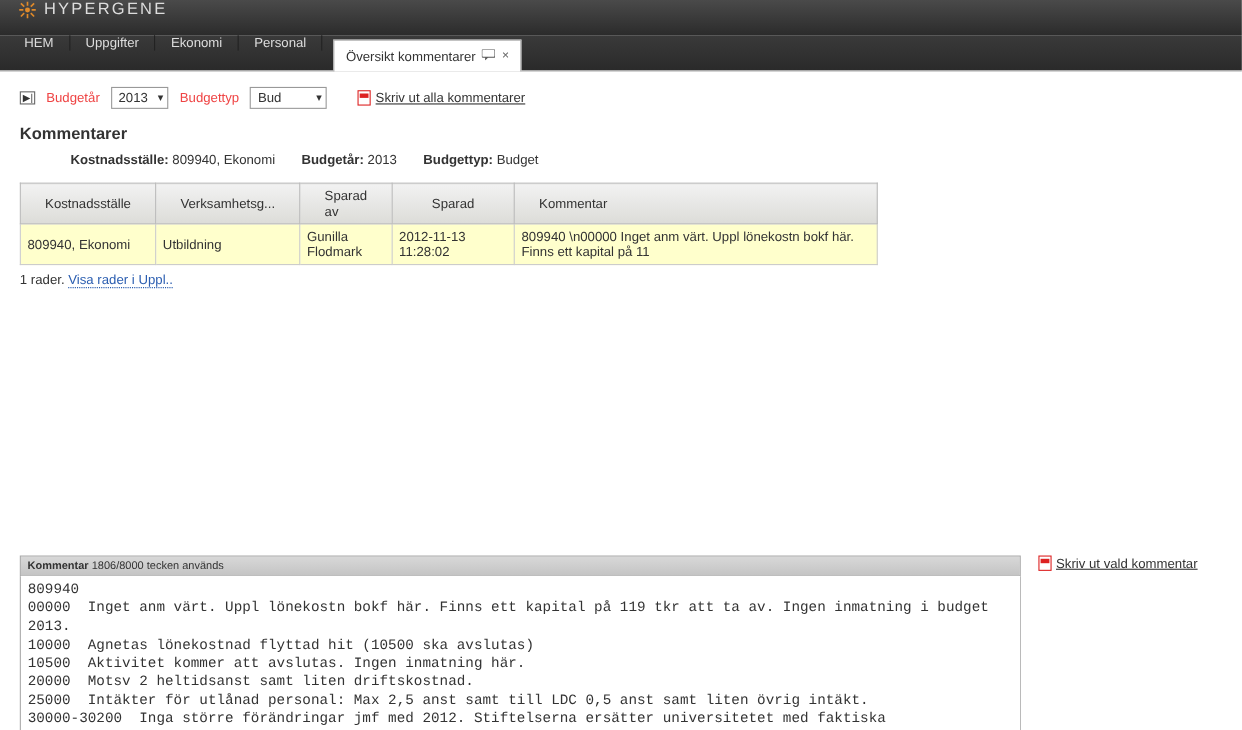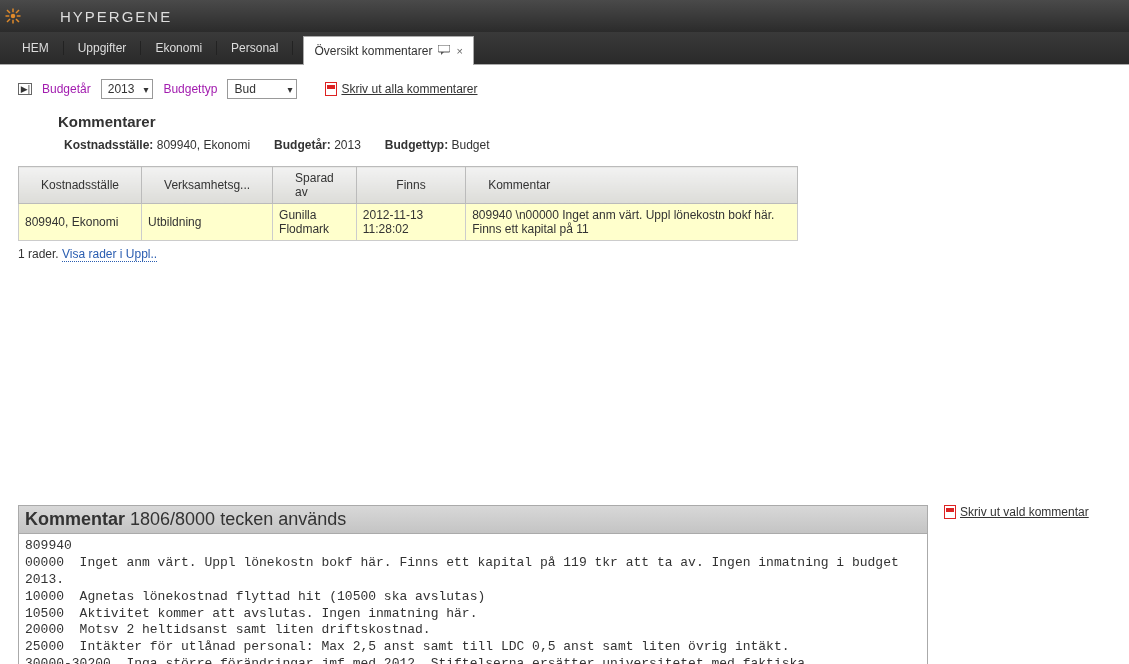--- a/index.html
+++ b/index.html
@@ -7,40 +7,38 @@
   font-family: Arial, Helvetica, sans-serif;
   font-size: 12px;
   background: #fff;
   color: #333;
   width: 1129px;
 }
 .header {
   background: linear-gradient(to bottom, #4a4a4a, #2b2b2b);
   height: 32px;
   display: flex;
-  align-items: center;
-  padding-left: 4px;
-  gap: 32px;
+  padding-left: 16px;
 }
 .logo-icon {
   width: 18px; height: 18px;
   margin-right: 6px;
 }
 .brand {
   color: #ddd;
   font-size: 15px;
   letter-spacing: 2px;
   font-weight: 300;
 }
 .tabbar {
   background: linear-gradient(to bottom, #3a3a3a 0%, #2a2a2a 100%);
   border-bottom: 1px solid #aaa;
   height: 33px;
   display: flex;
-  align-items: center;
+  align-items: flex-start;
   padding-left: 8px;
 }
 .tab {
   display: flex;
   align-items: center;
   padding: 0 14px;
   color: #ddd;
   font-size: 12px;
   border-right: 1px solid #222;
   cursor: pointer;
@@ -69,21 +67,21 @@
 .jump-icon {
   width: 14px; height: 12px;
   border: 1px solid #666;
   background: #fff;
   display: inline-flex;
   align-items: center;
   justify-content: flex-end;
   font-size: 9px;
   padding-right: 1px;
 }
-.label { color: #a21caf; }
+.label { color: #ef4444; }
 .select {
   border: 1px solid #999;
   background: #fff;
   height: 20px;
   padding: 1px 18px 1px 6px;
   position: relative;
   font-size: 12px;
   cursor: pointer;
   display: inline-flex;
   align-items: center;
@@ -119,21 +117,20 @@
 .pdf-icon::after {
   content: "";
   position: absolute;
   top: 3px; left: 2px; right: 2px; height: 4px;
   background: #d22;
 }
 h2.section-title {
   font-size: 15px;
   font-weight: bold;
   margin-bottom: 8px;
-  margin-left: 40px;
 }
 .meta-row {
   margin-bottom: 14px;
   display: flex;
   gap: 24px;
   margin-left: 46px;
 }
 .meta-row b { font-weight: bold; }
 .data-table {
   border-collapse: collapse;
@@ -171,21 +168,21 @@
   display: flex;
   gap: 16px;
 }
 .comment-pane {
   flex: 0 0 910px;
 }
 .comment-header {
   background: linear-gradient(to bottom, #d8d8d8, #c4c4c4);
   border: 1px solid #aaa;
   padding: 3px 6px;
-  font-size: 18px;
+  font-size: 10px;
 }
 .comment-header b { font-weight: bold; }
 .comment-body {
   border: 1px solid #aaa;
   border-top: none;
   height: 158px;
   overflow-y: scroll;
   padding: 4px 6px;
   font-family: "Courier New", monospace;
   font-size: 13px;
@@ -273,21 +270,21 @@
     <span><b>Budgetår:</b> <span>2013</span></span>
     <span><b>Budgettyp:</b> <span>Budget</span></span>
   </div>
 
   <table class="data-table">
     <thead>
       <tr>
         <th>Kostnadsställe</th>
         <th>Verksamhetsg...</th>
         <th>Sparad av</th>
-        <th style="width:120px;text-align:center">Finns</th>
+        <th style="width:120px;text-align:center">Sparad</th>
         <th style="width:400px">Kommentar</th>
       </tr>
     </thead>
     <tbody>
       <tr>
         <td>809940, Ekonomi</td>
         <td>Utbildning</td>
         <td>Gunilla Flodmark</td>
         <td class="italic">2012-11-13 11:28:02</td>
         <td>809940 \n00000 Inget anm värt. Uppl lönekostn bokf här. Finns ett kapital på 11</td>

